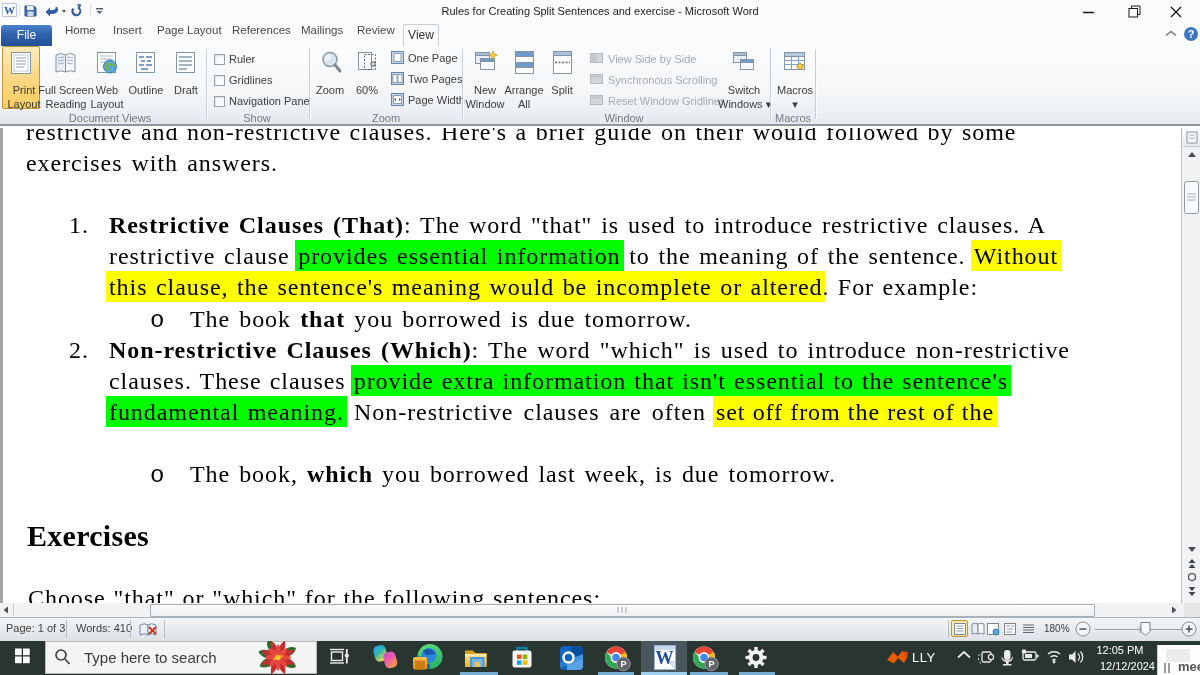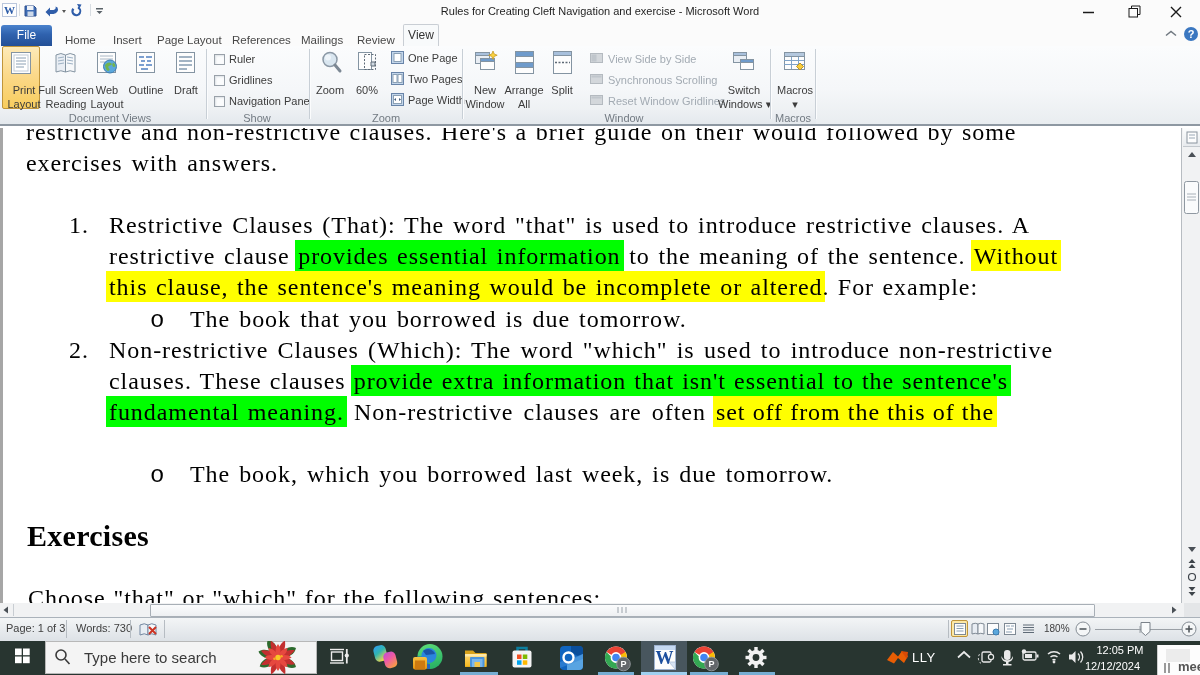--- a/index.html
+++ b/index.html
@@ -2,48 +2,48 @@
 <html><head>
 <meta charset="utf-8">
 <style>
 *{margin:0;padding:0;box-sizing:border-box}
 html,body{width:1200px;height:675px;overflow:hidden}
 body{position:relative;font-family:"Liberation Sans",sans-serif;background:#fff}
 .abs{position:absolute}
 #titlebar{left:0;top:0;width:1200px;height:24px;background:#fbfbfb}
 #title{left:0;top:5px;width:1200px;text-align:center;font-size:11px;color:#1f1f1f}
 #tabrow{left:0;top:24px;width:1200px;height:22px;background:#fbfbfb}
-.tab{position:absolute;top:10px;font-size:11.5px;color:#484848}
+.tab{position:absolute;top:0;font-size:11.5px;color:#484848}
 #filetab{left:1px;top:1px;width:51px;height:21px;background:linear-gradient(180deg,#4a82cc,#2f62ae 45%,#234f96);border-radius:3px 3px 0 0;color:#fff;font-size:12px;text-align:center;line-height:20px}
 #viewtab{left:403px;top:0;width:36px;height:22px;background:#f8fafb;border:1px solid #c9ced4;border-bottom:none;border-radius:2px 2px 0 0;font-size:12px;color:#333;text-align:center;line-height:21px}
 #ribbon{left:0;top:46px;width:1200px;height:80px;background:linear-gradient(180deg,#fbfcfd,#f5f7f9 55%,#e9edf0);border-bottom:2px solid #8e98a2}
 .grplabel{position:absolute;top:66px;font-size:11px;color:#727a82;text-align:center}
 .vsep{position:absolute;top:3px;height:70px;width:1px;background:#c8cfd6;box-shadow:1px 0 0 #fbfcfd}
 .blab{position:absolute;font-size:11px;color:#3c3c3c;text-align:center;line-height:14px;white-space:pre}
 .chk{position:absolute;width:11px;height:11px;background:#fbfcfd;border:1px solid #99a1a9;box-shadow:inset 1px 1px 2px #dde2e6}
 .clab{position:absolute;font-size:11px;color:#3c3c3c}
 .glab{position:absolute;font-size:11px;color:#a3abb3}
 #doc{left:0;top:128px;width:1181px;height:475px;background:#fff;overflow:hidden}
 .dl{position:absolute;font-family:"Liberation Serif",serif;font-size:24px;color:#010101;white-space:pre;letter-spacing:0.94px}
-.b{font-weight:normal}
+.b{font-weight:bold}
 .hg{background:#00fe00;padding:3px 0 2px 0;box-shadow:-3px 0 0 #00fe00,3px 0 0 #00fe00}
 .hy{background:#ffff00;padding:3px 0 2px 0;box-shadow:-3px 0 0 #ffff00,3px 0 0 #ffff00}
 #vscroll{left:1181px;top:128px;width:19px;height:475px;background:#f1f2f3;border-left:1px solid #b7bcc1}
 #hscroll{left:0;top:603px;width:1184px;height:14px;background:#f1f2f3}
 #sbcorner{left:1184px;top:603px;width:16px;height:14px;background:#e4e6e8}
 #statusbar{left:0;top:617px;width:1200px;height:36px;background:linear-gradient(180deg,#f3f5f6,#e2e6ea 50%,#d2d8de);border-top:1px solid #aab2ba;font-size:11px;color:#404040}
 #taskbar{left:0;top:641px;width:1200px;height:34px;background:#283530}
 .tray{position:absolute;color:#fff}
 #popup{left:1157px;top:645px;width:43px;height:30px;background:#fdfdfd;border-left:1px solid #cfcfcf}
 </style>
 </head>
 <body>
 
 <div class="abs" id="titlebar">
-  <div class="abs" id="title">Rules for Creating Cleft Navigation and exercise - Microsoft Word</div>
+  <div class="abs" id="title">Rules for Creating Split Sentences and exercise - Microsoft Word</div>
 
   <svg class="abs" style="left:0;top:0" width="220" height="24" viewBox="0 0 220 24">
     <rect x="2.5" y="3.5" width="14" height="13" fill="#fdfdfd" stroke="#b9c6dc"></rect>
     <text x="9.5" y="14" font-size="11" font-weight="bold" fill="#2c5ca8" text-anchor="middle" font-family="Liberation Serif">W</text>
     <line x1="19.5" y1="4" x2="19.5" y2="16" stroke="#d8dde2"></line>
     <g>
       <path d="M25 6 l 9 0 l 2 2 l 0 8 l -11 0 z" fill="#3e6cb4" stroke="#2d4f8e"></path>
       <rect x="27" y="6" width="6.5" height="4" fill="#eef2f8"></rect>
       <rect x="27.5" y="11.5" width="6" height="4.5" fill="#cdd9ea"></rect>
     </g>
@@ -271,21 +271,21 @@
   <div class="dl" id="L2" style="word-spacing:2.23px;left:26px;top:22px">exercises with answers.</div>
   <div class="dl" style="left:69px;top:84px">1.</div>
   <div class="dl" id="L3" style="word-spacing:1.96px;left:109px;top:84px"><span class="b">Restrictive Clauses (That)</span>: The word "that" is used to introduce restrictive clauses. A</div>
   <div class="dl" id="L4" style="word-spacing:1.73px;left:109px;top:115px">restrictive clause <span class="hg">provides essential information</span> to the meaning of the sentence. <span class="hy">Without</span></div>
   <div class="dl" id="L5" style="word-spacing:1.55px;left:109px;top:146px"><span class="hy">this clause, the sentence's meaning would be incomplete or altered</span>. For example:</div>
   <div class="dl" style="left:150px;top:179px;font-family:'Liberation Mono',monospace;font-size:24px">o</div>
   <div class="dl" id="L6" style="word-spacing:2.17px;left:190px;top:178px">The book <span class="b">that</span> you borrowed is due tomorrow.</div>
   <div class="dl" style="left:69px;top:209px">2.</div>
   <div class="dl" id="L7" style="word-spacing:2.29px;left:109px;top:209px"><span class="b">Non-restrictive Clauses (Which)</span>: The word "which" is used to introduce non-restrictive</div>
   <div class="dl" id="L8" style="word-spacing:1.2px;left:109px;top:240px">clauses. These clauses <span class="hg">provide extra information that isn't essential to the sentence's</span></div>
-  <div class="dl" id="L9" style="word-spacing:1.5px;left:109px;top:271px"><span class="hg">fundamental meaning.</span><span style="word-spacing:3.2px"> Non-restrictive clauses are often </span><span class="hy" style="word-spacing:0.25px">set off from the this of the</span></div>
+  <div class="dl" id="L9" style="word-spacing:1.5px;left:109px;top:271px"><span class="hg">fundamental meaning.</span><span style="word-spacing:3.2px"> Non-restrictive clauses are often </span><span class="hy" style="word-spacing:0.25px">set off from the rest of the</span></div>
   <div class="dl" style="left:150px;top:334px;font-family:'Liberation Mono',monospace;font-size:24px">o</div>
   <div class="dl" id="L11" style="word-spacing:2.11px;left:190px;top:333px">The book, <span class="b">which</span> you borrowed last week, is due tomorrow.</div>
   <div class="dl" id="L12" style="left:27px;top:391px;font-size:30px;font-weight:bold;letter-spacing:0.28px">Exercises</div>
   <div class="dl" id="L13" style="word-spacing:0.87px;left:28px;top:456.5px">Choose "that" or "which" for the following sentences:</div>
 </div>
 
 <div class="abs" id="vscroll">
   <div class="abs" style="left:1px;top:0;width:18px;height:19px;background:linear-gradient(180deg,#fcfdfd,#e8ebee);border-bottom:1px solid #c3c8cd"></div>
   <svg class="abs" style="left:1px;top:0" width="18" height="475" viewBox="0 0 18 475">
     <rect x="4" y="4" width="10" height="11" fill="#fdfdfd" stroke="#8a949e"></rect>
@@ -316,21 +316,21 @@
         <line x1="626" y1="4" x2="626" y2="10"></line>
       </g>
     <path d="M1172 3.5 l 4.5 3.5 l -4.5 3.5 z" fill="#4a5056"></path>
   </svg>
 </div>
 <div class="abs" id="sbcorner"></div>
 
 <div class="abs" id="statusbar">
   <div class="abs" style="left:6px;top:4px">Page: 1 of 3</div>
   <div class="abs" style="left:66px;top:2px;width:1px;height:18px;background:#b6bcc2"></div>
-  <div class="abs" style="left:76px;top:4px">Words: 730</div>
+  <div class="abs" style="left:76px;top:4px">Words: 410</div>
   <div class="abs" style="left:130px;top:2px;width:1px;height:18px;background:#b6bcc2"></div>
   <svg class="abs" style="left:137px;top:2px" width="24" height="20" viewBox="0 0 24 20">
     <path d="M3 5 Q 7.5 2.5 11 5 L 11 15 Q 7.5 12.5 3 15 Z" fill="#e8edf3" stroke="#7387a0"></path>
     <path d="M19 5 Q 14.5 2.5 11 5 L 11 15 Q 14.5 12.5 19 15 Z" fill="#f6f8fa" stroke="#7387a0"></path>
     <path d="M12 7 l 7 7 M19 7 l -7 7" stroke="#cc3322" stroke-width="2"></path>
   </svg>
   <div class="abs" style="left:164px;top:2px;width:1px;height:18px;background:#b6bcc2"></div>
   <div class="abs" style="left:948px;top:2px;width:1px;height:18px;background:#b6bcc2"></div>
   <div class="abs" style="left:951px;top:2px;width:17px;height:17px;background:#fde8a6;border:1px solid #c0953a;border-radius:2px"></div>
   <svg class="abs" style="left:940px;top:0" width="160" height="24" viewBox="0 0 160 24">
@@ -595,20 +595,20 @@
     <g>
         <path d="M1069 13.5 l 3 0 l 3.5 -3.5 l 0 12 l -3.5 -3.5 l -3 0 z" fill="#eaeaea"></path>
     <g fill="none" stroke="#eaeaea" stroke-width="1.3">
           <path d="M1078 12.5 a 5 5 0 0 1 0 7"></path>
           <path d="M1080.5 10.5 a 8 8 0 0 1 0 11"></path>
         </g>
       </g>
   </svg>
   <div class="tray" style="left:912px;top:9px;font-size:13px;letter-spacing:0.5px">LLY</div>
   <div class="tray" style="left:1085px;top:3px;width:70px;text-align:center;font-size:11px">12:05 PM</div>
-  <div class="tray" style="left:1085px;top:19px;width:70px;text-align:left;font-size:11px">12/12/2024</div>
+  <div class="tray" style="left:1085px;top:19px;width:70px;text-align:right;font-size:11px">12/12/2024</div>
 </div>
 <div class="abs" id="popup">
   <div class="abs" style="left:8px;top:4px;width:24px;height:13px;background:#ececec"></div>
   <div class="abs" style="left:6px;top:18px;width:2px;height:10px;background:#9a9a9a"></div>
   <div class="abs" style="left:10px;top:18px;width:2px;height:10px;background:#9a9a9a"></div>
   <div class="abs" style="left:20px;top:14px;font-size:13px;font-weight:bold;color:#555">mee</div>
 </div>
 
 </body></html>

